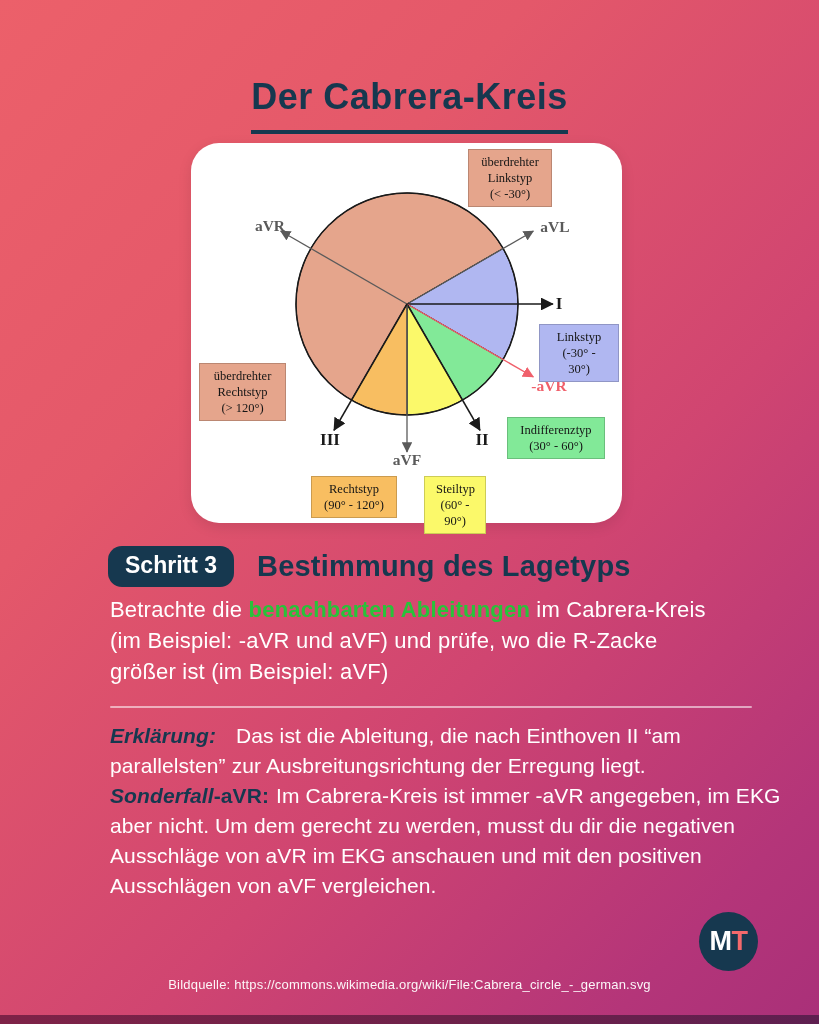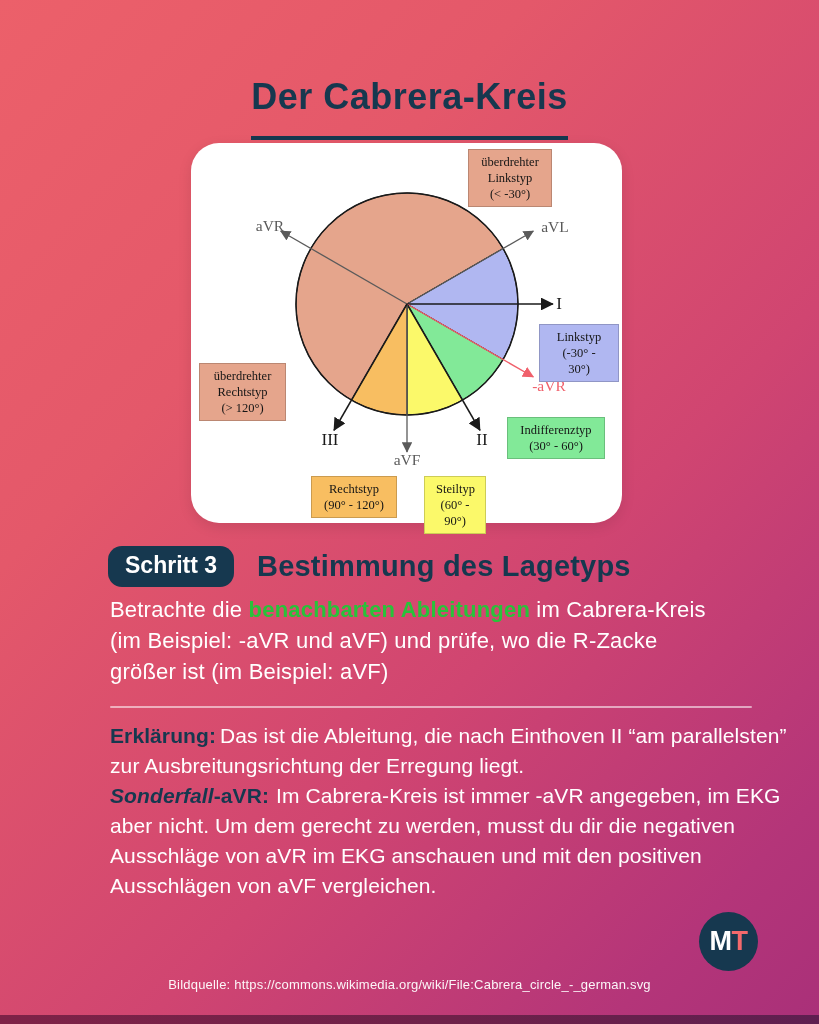--- a/index.html
+++ b/index.html
@@ -15,31 +15,31 @@
   }
   .poster{
     position:relative;width:819px;height:1024px;
     background:linear-gradient(133deg,#EC606A 0%,#E4586A 30%,#D04571 62%,#B43579 88%,#A93079 100%);
     overflow:hidden;
   }
   
   .title-wrap{position:absolute;top:76px;left:0;width:100%;text-align:center;}
   .title{
     display:inline-block;color:var(--navy);font-size:36px;font-weight:700;
-    letter-spacing:.5px;border-bottom:4px solid var(--navy);padding-bottom:18px;
+    letter-spacing:.5px;border-bottom:4px solid var(--navy);padding-bottom:12px;
   }
   
   .card{
     position:absolute;left:191px;top:143px;width:431px;height:380px;
     background:#ffffff;border-radius:28px;box-shadow:0 4px 14px rgba(0,0,0,.10);
   }
   .card svg{position:absolute;left:0;top:0;}
   .axis{
     position:absolute;transform:translate(-50%,-50%);
-    font-family:"Liberation Serif",serif;font-size:15.5px;white-space:nowrap;
+    font-family:"Liberation Serif",serif;font-size:15.5px;white-space:nowrap;font-weight:bold;
   }
   .axis.big{font-size:17px;}
   .legend{
     position:absolute;text-align:center;font-family:"Liberation Serif",serif;
     font-size:12.5px;line-height:1.28;color:#151515;padding:4px 11px;
     border:1px solid rgba(0,0,0,.18);
   }
   
   .step-row{position:absolute;left:108px;top:546px;display:flex;align-items:center;gap:23px;}
   .badge{
@@ -52,21 +52,21 @@
     font-size:22px;line-height:31px;letter-spacing:.2px;
   }
   .step-text .hl{color:var(--green);font-weight:700;}
   
   .divider{position:absolute;left:110px;top:706px;width:642px;height:2px;background:rgba(255,255,255,.55);border-radius:1px;}
   
   .explain{
     position:absolute;left:110px;top:721px;width:684px;color:#fff;
     font-size:21px;line-height:30px;letter-spacing:.1px;
   }
-  .explain .lead{color:var(--navy);font-weight:700;margin-right:4px;}
+  .explain .lead{color:var(--navy);font-weight:700;font-style:italic;margin-right:20px;}
   .explain .lead2{color:var(--navy);font-weight:700;font-style:italic;}
   .explain .lead3{color:var(--navy);font-weight:700;margin-right:7px;}
   
   .logo{
     position:absolute;left:699px;top:912px;width:59px;height:59px;border-radius:50%;
     background:var(--navy);display:flex;align-items:center;justify-content:center;
     font-size:27px;font-weight:700;letter-spacing:-.5px;
   }
   .logo .m{color:#fff;}
   .logo .t{color:var(--coral);}

